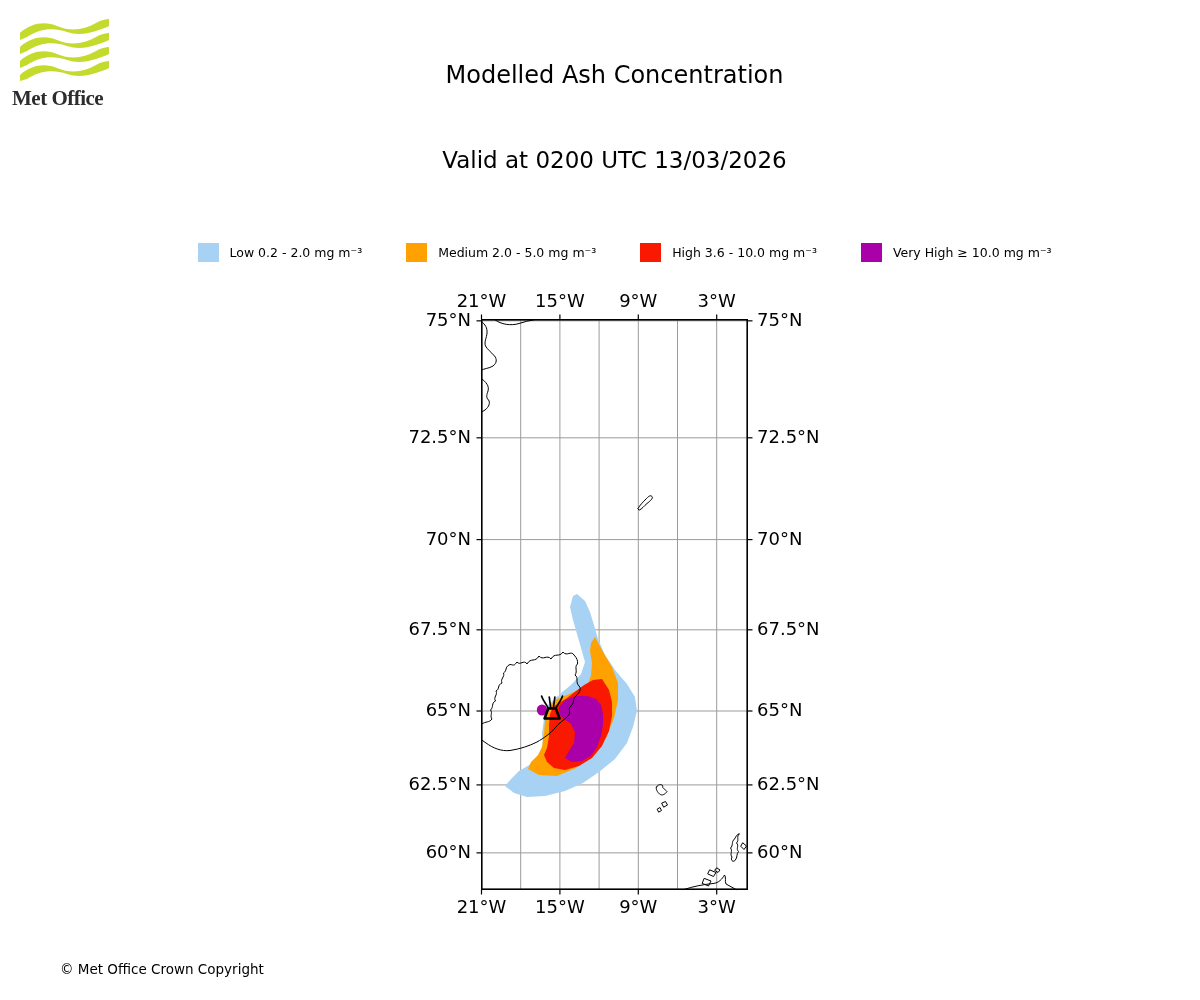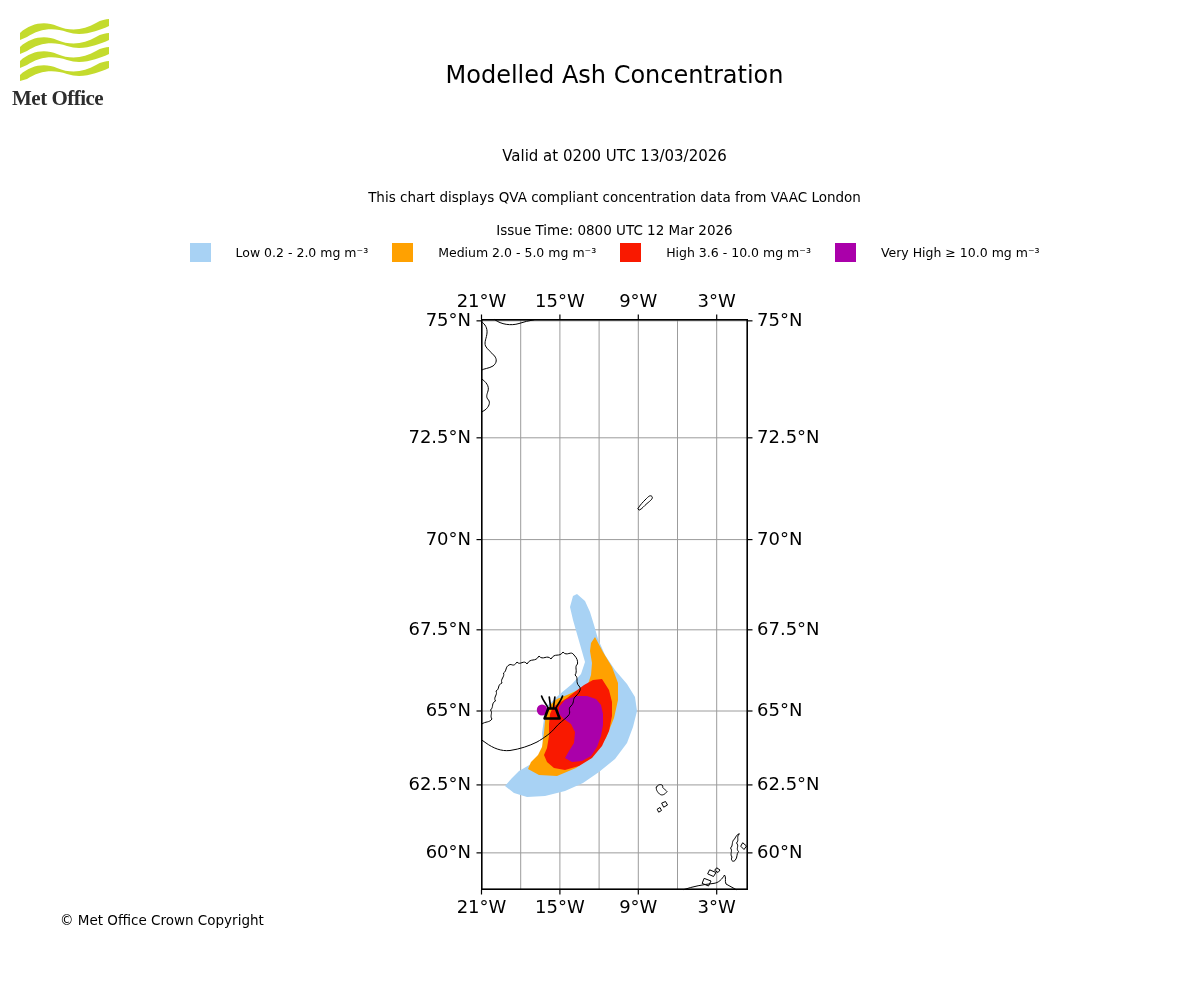--- a/index.html
+++ b/index.html
@@ -3,38 +3,38 @@
 <meta charset="utf-8">
 <style>
   html,body{margin:0;padding:0;background:#fff;}
   .page{position:relative;width:1200px;height:1000px;background:#fff;overflow:hidden;
         font-family:"DejaVu Sans","Liberation Sans",sans-serif;color:#000;}
   .abs{position:absolute;}
   .centered{left:29px;right:0;text-align:center;margin-top:31px;}
   .title{top:30px;font-size:24px;}
   .subline1{top:63px;font-size:21px;}
   .subline2{top:90px;font-size:21px;}
-  .subline3{top:116px;font-size:15px;}
+  .subline3{top:116px;font-size:23px;}
   .note{top:158px;font-size:13.5px;}
   .issue{top:191px;font-size:13.5px;}
   .test-banner{top:212px;font-size:24px;color:#db1414;}
   .legend{top:243px;left:29px;right:0;display:flex;justify-content:center;
           align-items:center;gap:24px;}
-  .legend-item{display:flex;align-items:center;gap:25px;}
+  .legend-item{display:flex;align-items:center;gap:11px;margin-left:20px;}
   .swatch{width:21px;height:19px;display:inline-block;}
   .legend-label{font-size:12.5px;white-space:nowrap;}
   .logo{left:14px;top:18px;width:100px;}
   .logo-text{left:12px;top:86px;font-size:21px;font-weight:bold;color:#2d2d2d;
              letter-spacing:-0.5px;font-family:Liberation Serif, serif;}
   .map-svg{left:481px;top:319px;overflow:visible;}
   .tick-label{position:absolute;width:84px;font-size:18px;line-height:22px;}
   .tick-top,.tick-bottom{text-align:center;}
   .tick-left{text-align:right;}
   .tick-right{text-align:left;}
-  .copyright{left:60px;top:912px;font-size:13.5px;}
+  .copyright{left:60px;top:961px;font-size:13.5px;}
   .coast{fill:none;stroke:#000;stroke-width:1;stroke-linejoin:round;stroke-linecap:round;}
   .grid-line{stroke:#9c9c9c;stroke-width:1;}
   .tick-mark{stroke:#000;stroke-width:1.2;}
   .map-border{fill:none;stroke:#000;stroke-width:1.6;}
   .volcano-stroke{fill:none;stroke:#000;stroke-linecap:round;}
 </style>
 </head>
 <body>
 
 <div class="page">
@@ -44,22 +44,20 @@
       <path d="M2,15 C13,5 27,3 39,8 C53,14 66,12 78,5 C83,2 88,1 91,1 L91,8 C80,13 64,19 49,14 C35,9 21,11 9,19 L2,22 Z"></path>
       <path d="M2,29 C13,19 27,17 39,22 C53,28 66,26 78,19 C83,16 88,15 91,15 L91,22 C80,27 64,33 49,28 C35,23 21,25 9,33 L2,36 Z"></path>
       <path d="M2,43 C13,33 27,31 39,36 C53,42 66,40 78,33 C83,30 88,29 91,29 L91,36 C80,41 64,47 49,42 C35,37 21,39 9,47 L2,50 Z"></path>
       <path d="M2,57 C13,47 27,45 39,50 C53,56 66,54 78,47 C83,44 88,43 91,43 L91,50 C80,55 64,61 49,56 C35,51 21,53 9,61 L2,63 Z"></path>
     </g>
   </svg>
   <div class="abs logo-text">Met Office</div>
 
   <div class="abs centered title">Modelled Ash Concentration</div>
   <div class="abs centered subline3">Valid at 0200 UTC 13/03/2026</div>
-  <div class="abs centered note">This chart displays QVA compliant concentration data from VAAC London</div>
-  <div class="abs centered issue">Issue Time: 0800 UTC 12 Mar 2026</div>
 
   <div class="abs legend">
     <div class="legend-item">
       <span class="swatch" style="background: rgb(168, 210, 244);"></span>
       <span class="legend-label">Low 0.2 - 2.0 mg m⁻³</span>
     </div>
     <div class="legend-item">
       <span class="swatch" style="background: rgb(255, 161, 1);"></span>
       <span class="legend-label">Medium 2.0 - 5.0 mg m⁻³</span>
     </div>

